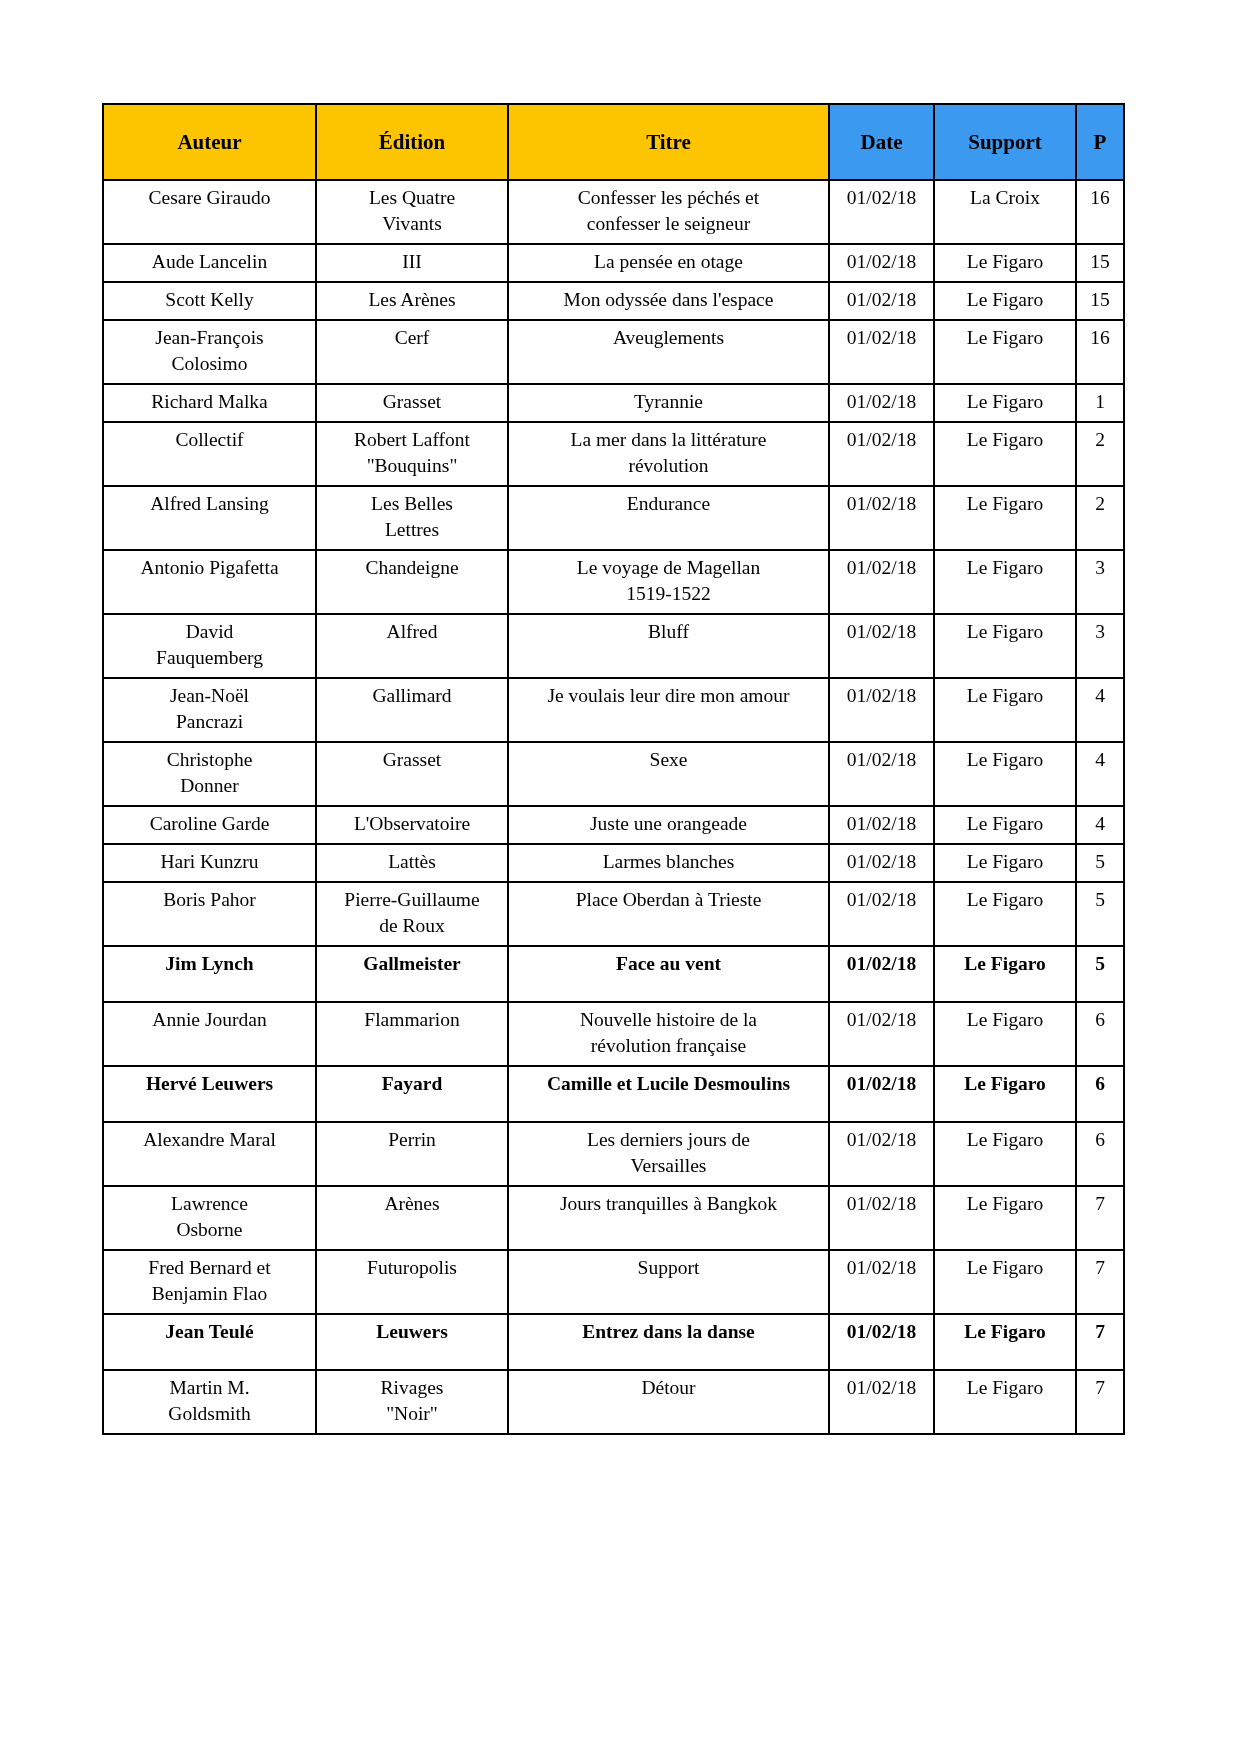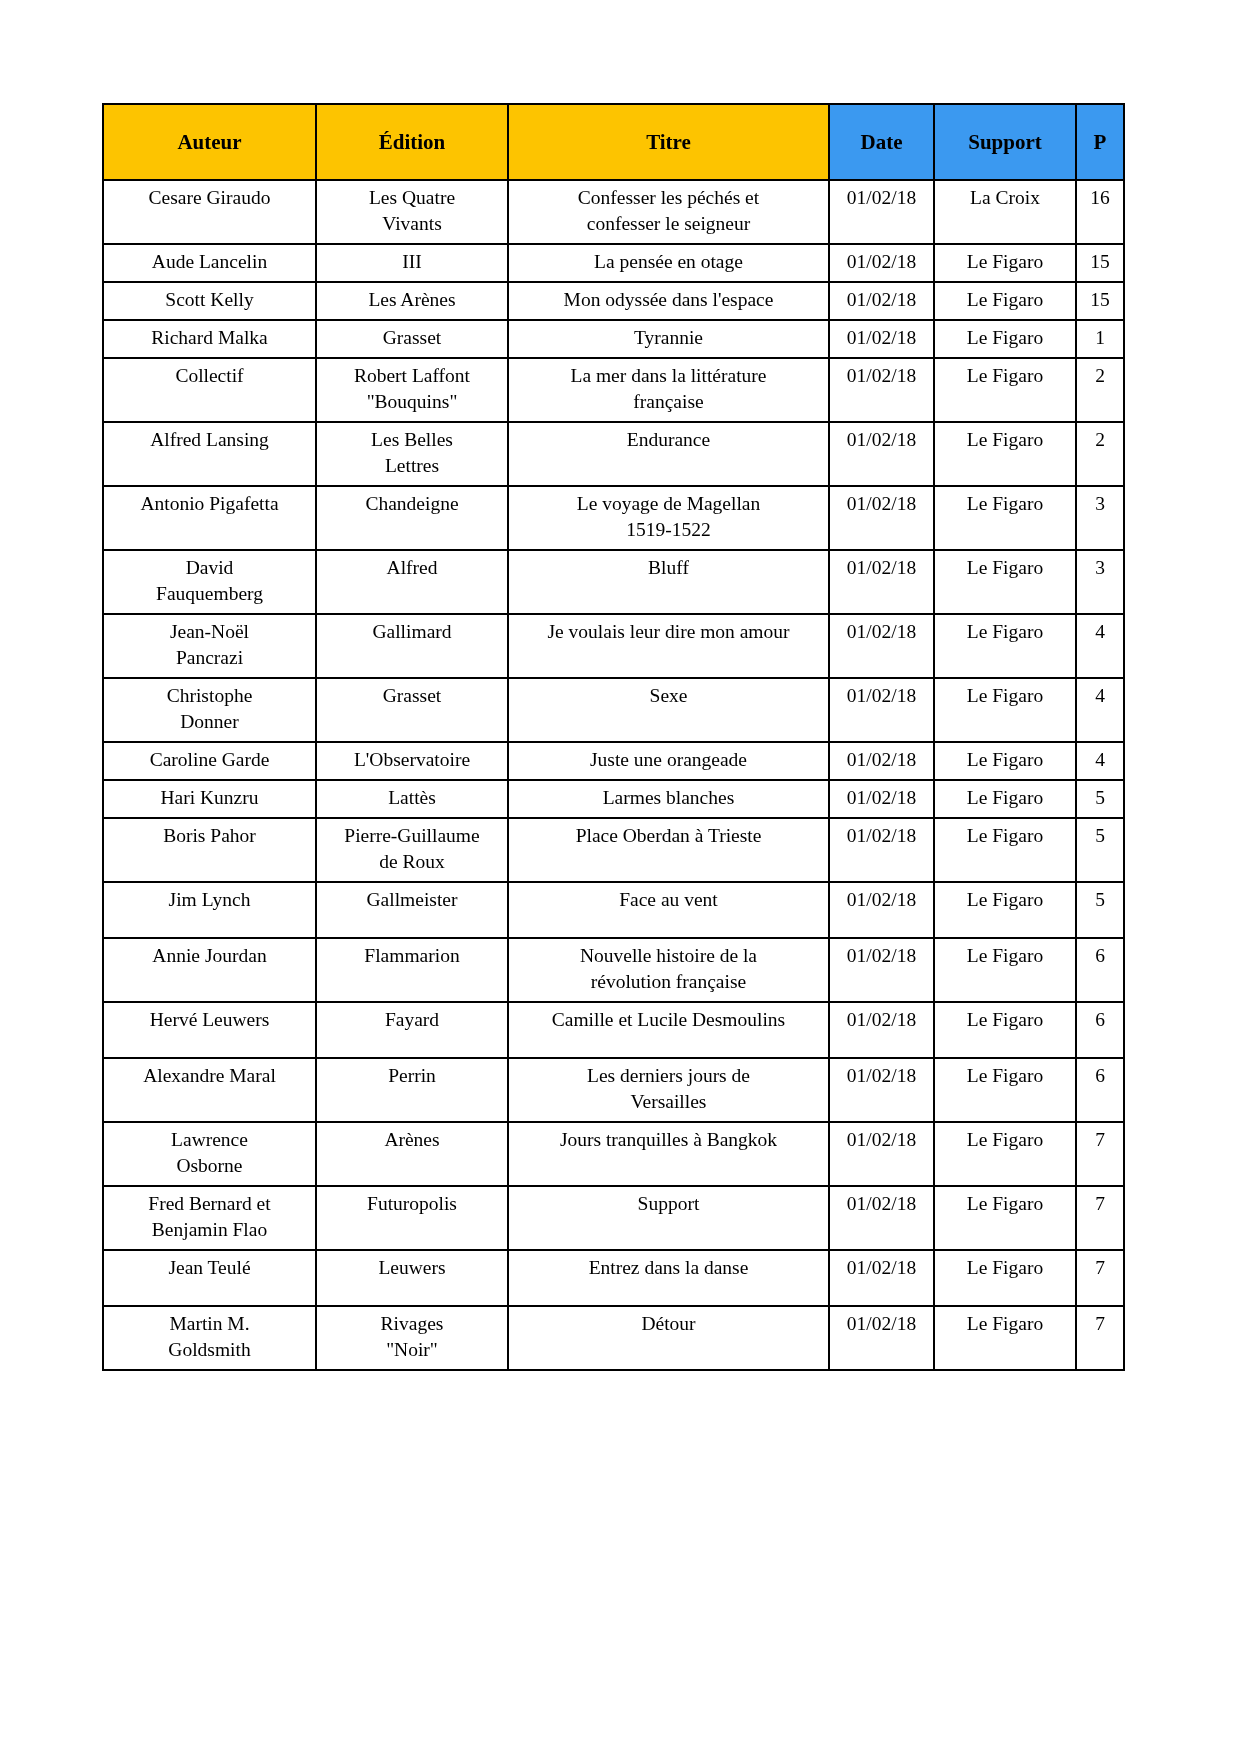--- a/index.html
+++ b/index.html
@@ -42,21 +42,21 @@
   .books-table th.hy { background: var(--header-yellow, #FDC400); }
   .books-table th.hb { background: var(--header-blue, #3B99F0); }
   .books-table td {
     vertical-align: top;
     font-size: 19.5px;
     line-height: 26px;
     padding: 4px 4px 6px 4px;
     white-space: pre-line;
     background: #ffffff;
   }
-  tr.tall td { height: 56px; }
+  tr.tall td { height: 56px; font-weight: bold; }
   col.c-author  { width: 213px; }
   col.c-edition { width: 192px; }
   col.c-title   { width: 321px; }
   col.c-date    { width: 105px; }
   col.c-support { width: 142px; }
   col.c-page    { width: 48px; }
 </style>
 </head>
 <body>
 
@@ -101,33 +101,42 @@
         </tr>
         <tr>
           <td>Scott Kelly</td>
           <td>Les Arènes</td>
           <td>Mon odyssée dans l'espace</td>
           <td>01/02/18</td>
           <td>Le Figaro</td>
           <td>15</td>
         </tr>
         <tr>
+          <td>Jean-François
+Colosimo</td>
+          <td>Cerf</td>
+          <td>Aveuglements</td>
+          <td>01/02/18</td>
+          <td>Le Figaro</td>
+          <td>16</td>
+        </tr>
+        <tr>
           <td>Richard Malka</td>
           <td>Grasset</td>
           <td>Tyrannie</td>
           <td>01/02/18</td>
           <td>Le Figaro</td>
           <td>1</td>
         </tr>
         <tr>
           <td>Collectif</td>
           <td>Robert Laffont
 "Bouquins"</td>
           <td>La mer dans la littérature
-française</td>
+révolution</td>
           <td>01/02/18</td>
           <td>Le Figaro</td>
           <td>2</td>
         </tr>
         <tr>
           <td>Alfred Lansing</td>
           <td>Les Belles
 Lettres</td>
           <td>Endurance</td>
           <td>01/02/18</td>

